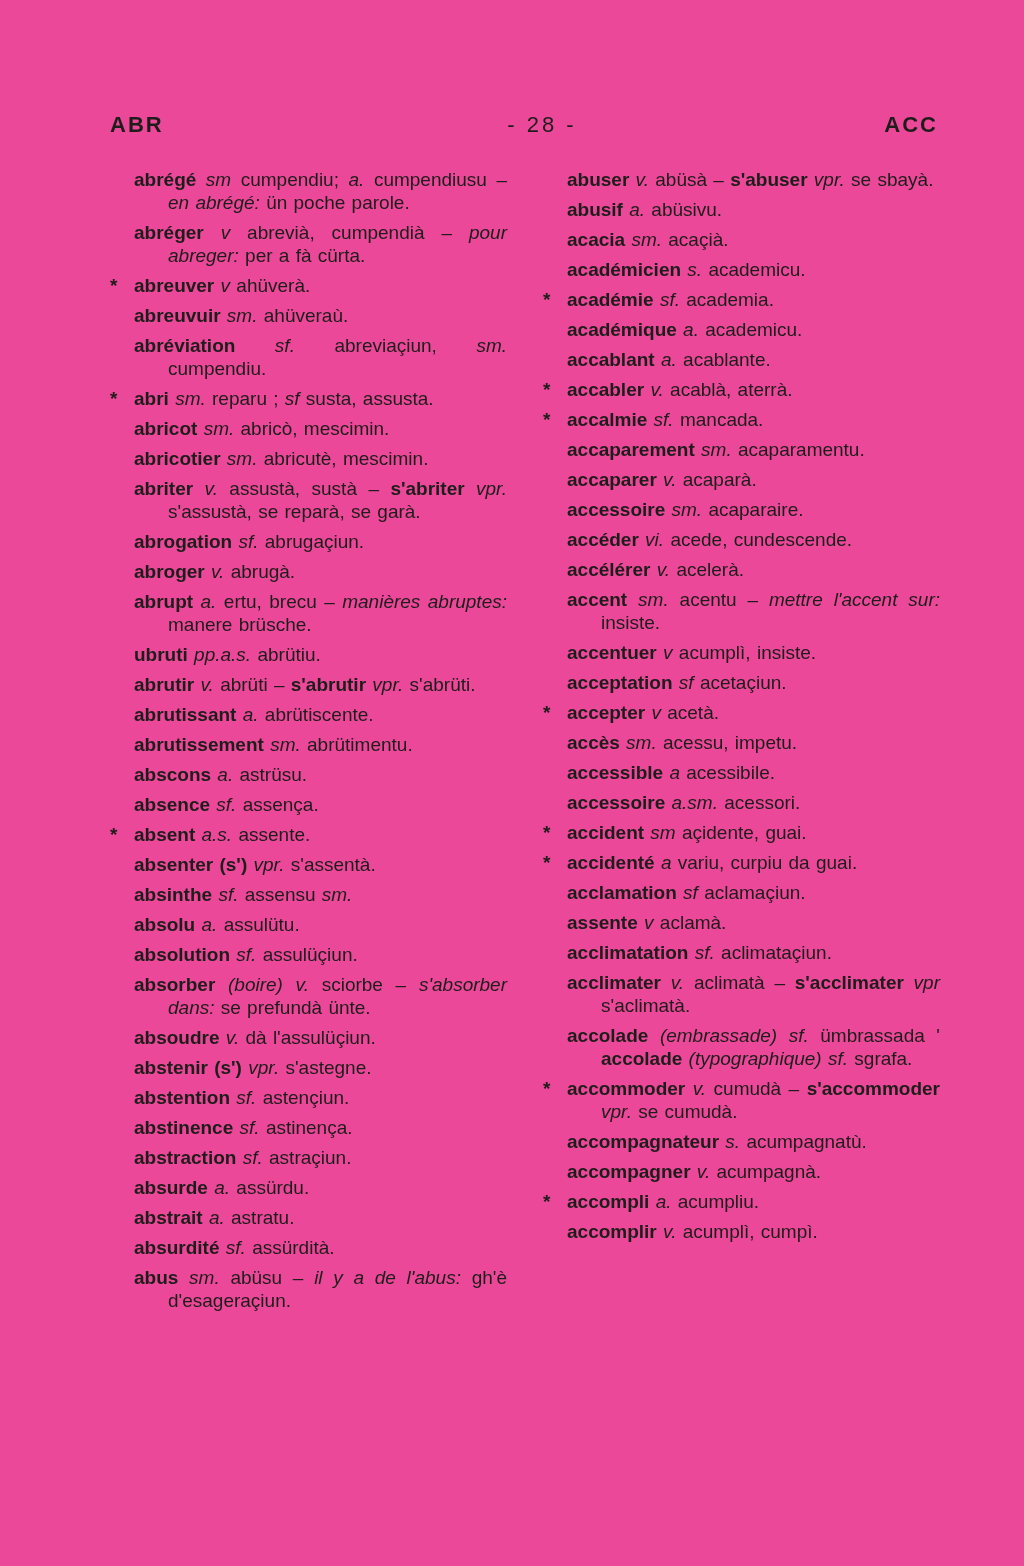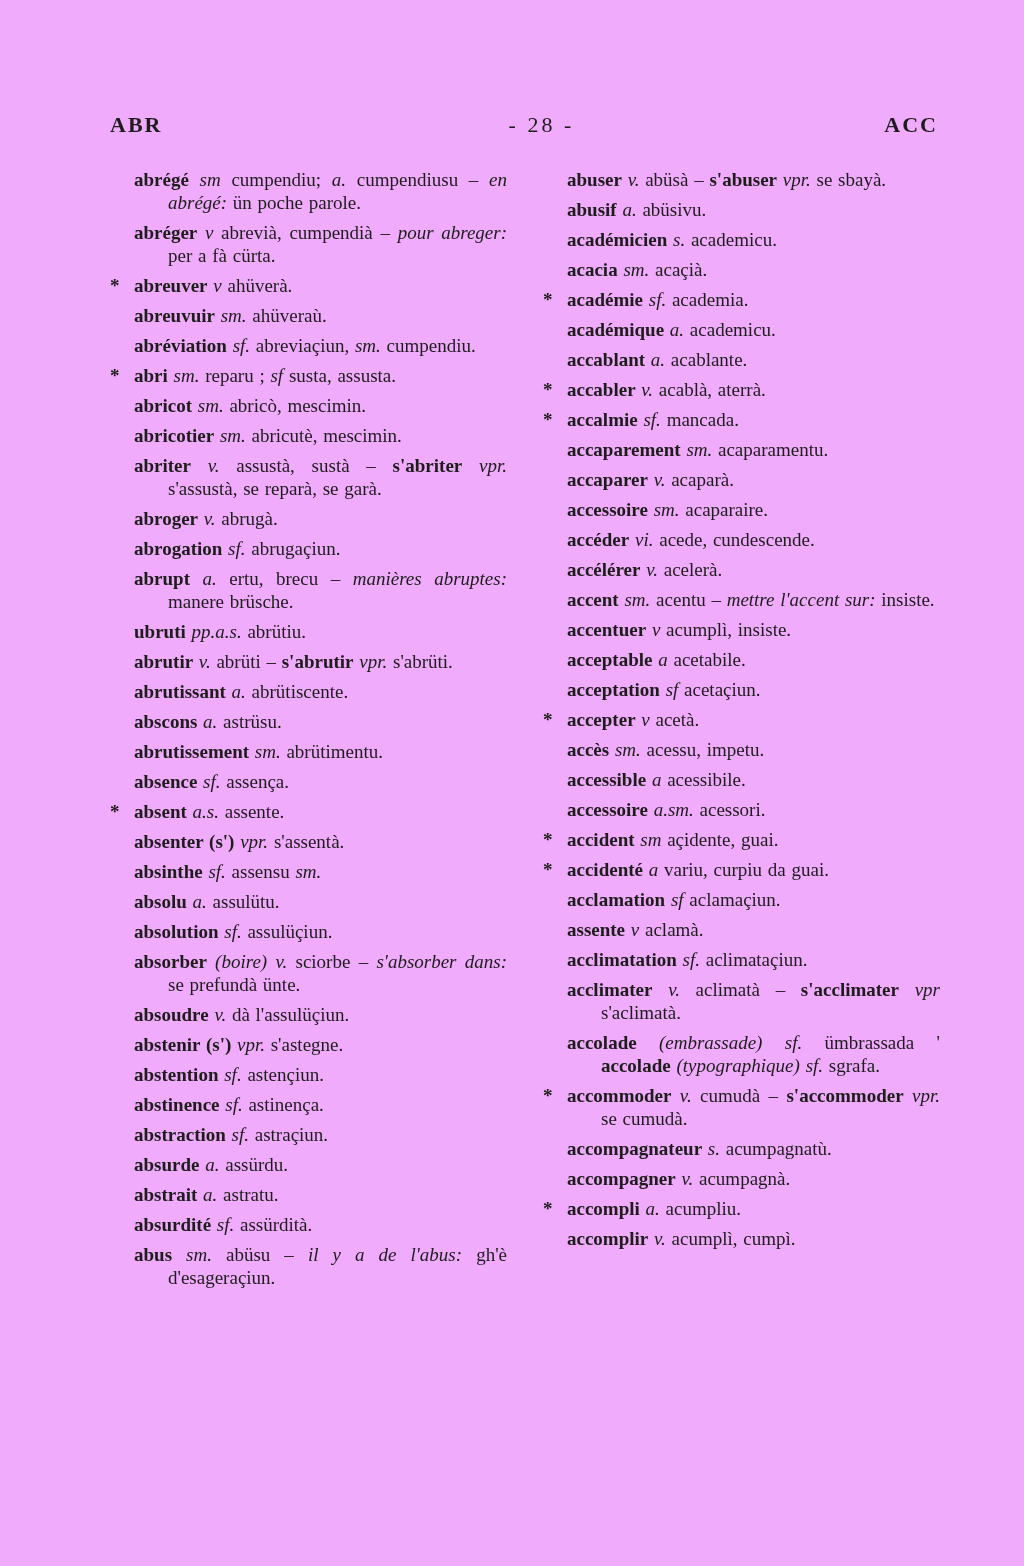--- a/index.html
+++ b/index.html
@@ -5,23 +5,23 @@
   html, body {
     margin: 0;
     padding: 0;
     background: #ffffff;
   }
   .page {
     position: relative;
     width: 1024px;
     height: 1566px;
     margin: 0 auto;
-    background: #f0abfc;
+    background: #ec4899;
     color: #1e1d1b;
-    font-family: Liberation Serif, serif;
+    font-family: Liberation Sans, sans-serif;
     box-sizing: border-box;
     padding: 112px 84px 40px 108px;
     overflow: hidden;
   }
   .page-header {
     display: flex;
     justify-content: space-between;
     align-items: baseline;
     font-size: 22px;
     font-weight: 600;
@@ -79,63 +79,62 @@
     <section class="col">
         <div class="entry"><span class="hw">abrégé</span><span class="gram"> sm </span><span class="tr">cumpendiu; </span><span class="gram">a.</span><span class="tr"> cumpendiusu – </span><span class="gram">en abrégé:</span><span class="tr"> ün poche parole.</span></div>
         <div class="entry"><span class="hw">abréger</span><span class="gram"> v </span><span class="tr">abrevià, cumpendià – </span><span class="gram">pour abreger:</span><span class="tr"> per a fà cürta.</span></div>
         <div class="entry"><span class="star">*</span><span class="hw">abreuver</span><span class="gram"> v </span><span class="tr">ahüverà.</span></div>
         <div class="entry"><span class="hw">abreuvuir</span><span class="gram"> sm. </span><span class="tr">ahüveraù.</span></div>
         <div class="entry"><span class="hw">abréviation</span><span class="gram"> sf. </span><span class="tr">abreviaçiun, </span><span class="gram">sm.</span><span class="tr"> cumpendiu.</span></div>
         <div class="entry"><span class="star">*</span><span class="hw">abri</span><span class="gram"> sm. </span><span class="tr">reparu ; </span><span class="gram">sf </span><span class="tr">susta, assusta.</span></div>
         <div class="entry"><span class="hw">abricot</span><span class="gram"> sm. </span><span class="tr">abricò, mescimin.</span></div>
         <div class="entry"><span class="hw">abricotier</span><span class="gram"> sm. </span><span class="tr">abricutè, mescimin.</span></div>
         <div class="entry"><span class="hw">abriter</span><span class="gram"> v. </span><span class="tr">assustà, sustà – </span><span class="hw">s'abriter</span><span class="gram"> vpr. </span><span class="tr">s'assustà, se reparà, se garà.</span></div>
+        <div class="entry"><span class="hw">abrogation</span><span class="gram"> sf. </span><span class="tr">abrugaçiun.</span></div>
         <div class="entry"><span class="hw">abroger</span><span class="gram"> v. </span><span class="tr">abrugà.</span></div>
-        <div class="entry"><span class="hw">abrogation</span><span class="gram"> sf. </span><span class="tr">abrugaçiun.</span></div>
         <div class="entry"><span class="hw">abrupt</span><span class="gram"> a. </span><span class="tr">ertu, brecu – </span><span class="gram">manières abruptes:</span><span class="tr"> manere brüsche.</span></div>
         <div class="entry"><span class="hw">ubruti</span><span class="gram"> pp.a.s. </span><span class="tr">abrütiu.</span></div>
         <div class="entry"><span class="hw">abrutir</span><span class="gram"> v. </span><span class="tr">abrüti – </span><span class="hw">s'abrutir</span><span class="gram"> vpr. </span><span class="tr">s'abrüti.</span></div>
         <div class="entry"><span class="hw">abrutissant</span><span class="gram"> a. </span><span class="tr">abrütiscente.</span></div>
+        <div class="entry"><span class="hw">abrutissement</span><span class="gram"> sm. </span><span class="tr">abrütimentu.</span></div>
         <div class="entry"><span class="hw">abscons</span><span class="gram"> a. </span><span class="tr">astrüsu.</span></div>
-        <div class="entry"><span class="hw">abrutissement</span><span class="gram"> sm. </span><span class="tr">abrütimentu.</span></div>
         <div class="entry"><span class="hw">absence</span><span class="gram"> sf. </span><span class="tr">assença.</span></div>
         <div class="entry"><span class="star">*</span><span class="hw">absent</span><span class="gram"> a.s. </span><span class="tr">assente.</span></div>
         <div class="entry"><span class="hw">absenter (s')</span><span class="gram"> vpr. </span><span class="tr">s'assentà.</span></div>
         <div class="entry"><span class="hw">absinthe</span><span class="gram"> sf. </span><span class="tr">assensu </span><span class="gram">sm.</span></div>
         <div class="entry"><span class="hw">absolu</span><span class="gram"> a. </span><span class="tr">assulütu.</span></div>
         <div class="entry"><span class="hw">absolution</span><span class="gram"> sf. </span><span class="tr">assulüçiun.</span></div>
         <div class="entry"><span class="hw">absorber</span><span class="gram"> (boire) v. </span><span class="tr">sciorbe – </span><span class="gram">s'absorber dans:</span><span class="tr"> se prefundà ünte.</span></div>
         <div class="entry"><span class="hw">absoudre</span><span class="gram"> v. </span><span class="tr">dà l'assulüçiun.</span></div>
         <div class="entry"><span class="hw">abstenir (s')</span><span class="gram"> vpr. </span><span class="tr">s'astegne.</span></div>
         <div class="entry"><span class="hw">abstention</span><span class="gram"> sf. </span><span class="tr">astençiun.</span></div>
         <div class="entry"><span class="hw">abstinence</span><span class="gram"> sf. </span><span class="tr">astinença.</span></div>
         <div class="entry"><span class="hw">abstraction</span><span class="gram"> sf. </span><span class="tr">astraçiun.</span></div>
         <div class="entry"><span class="hw">absurde</span><span class="gram"> a. </span><span class="tr">assürdu.</span></div>
         <div class="entry"><span class="hw">abstrait</span><span class="gram"> a. </span><span class="tr">astratu.</span></div>
         <div class="entry"><span class="hw">absurdité</span><span class="gram"> sf. </span><span class="tr">assürdità.</span></div>
         <div class="entry"><span class="hw">abus</span><span class="gram"> sm. </span><span class="tr">abüsu – </span><span class="gram">il y a de l'abus:</span><span class="tr"> gh'è d'esageraçiun.</span></div>
       </section>
     <section class="col">
         <div class="entry"><span class="hw">abuser</span><span class="gram"> v. </span><span class="tr">abüsà – </span><span class="hw">s'abuser</span><span class="gram"> vpr. </span><span class="tr">se sbayà.</span></div>
         <div class="entry"><span class="hw">abusif</span><span class="gram"> a. </span><span class="tr">abüsivu.</span></div>
+        <div class="entry"><span class="hw">acacia</span><span class="gram"> sm. </span><span class="tr">acaçià.</span></div>
         <div class="entry"><span class="hw">académicien</span><span class="gram"> s. </span><span class="tr">academicu.</span></div>
-        <div class="entry"><span class="hw">acacia</span><span class="gram"> sm. </span><span class="tr">acaçià.</span></div>
         <div class="entry"><span class="star">*</span><span class="hw">académie</span><span class="gram"> sf. </span><span class="tr">academia.</span></div>
         <div class="entry"><span class="hw">académique</span><span class="gram"> a. </span><span class="tr">academicu.</span></div>
         <div class="entry"><span class="hw">accablant</span><span class="gram"> a. </span><span class="tr">acablante.</span></div>
         <div class="entry"><span class="star">*</span><span class="hw">accabler</span><span class="gram"> v. </span><span class="tr">acablà, aterrà.</span></div>
         <div class="entry"><span class="star">*</span><span class="hw">accalmie</span><span class="gram"> sf. </span><span class="tr">mancada.</span></div>
         <div class="entry"><span class="hw">accaparement</span><span class="gram"> sm. </span><span class="tr">acaparamentu.</span></div>
         <div class="entry"><span class="hw">accaparer</span><span class="gram"> v. </span><span class="tr">acaparà.</span></div>
         <div class="entry"><span class="hw">accessoire</span><span class="gram"> sm. </span><span class="tr">acaparaire.</span></div>
         <div class="entry"><span class="hw">accéder</span><span class="gram"> vi. </span><span class="tr">acede, cundescende.</span></div>
         <div class="entry"><span class="hw">accélérer</span><span class="gram"> v. </span><span class="tr">acelerà.</span></div>
         <div class="entry"><span class="hw">accent</span><span class="gram"> sm. </span><span class="tr">acentu – </span><span class="gram">mettre l'accent sur:</span><span class="tr"> insiste.</span></div>
         <div class="entry"><span class="hw">accentuer</span><span class="gram"> v </span><span class="tr">acumplì, insiste.</span></div>
-        <div class="entry"><span class="hw">acceptable</span><span class="gram"> a </span><span class="tr">acetabile.</span></div>
         <div class="entry"><span class="hw">acceptation</span><span class="gram"> sf </span><span class="tr">acetaçiun.</span></div>
         <div class="entry"><span class="star">*</span><span class="hw">accepter</span><span class="gram"> v </span><span class="tr">acetà.</span></div>
         <div class="entry"><span class="hw">accès</span><span class="gram"> sm. </span><span class="tr">acessu, impetu.</span></div>
         <div class="entry"><span class="hw">accessible</span><span class="gram"> a </span><span class="tr">acessibile.</span></div>
         <div class="entry"><span class="hw">accessoire</span><span class="gram"> a.sm. </span><span class="tr">acessori.</span></div>
         <div class="entry"><span class="star">*</span><span class="hw">accident</span><span class="gram"> sm </span><span class="tr">açidente, guai.</span></div>
         <div class="entry"><span class="star">*</span><span class="hw">accidenté</span><span class="gram"> a </span><span class="tr">variu, curpiu da guai.</span></div>
         <div class="entry"><span class="hw">acclamation</span><span class="gram"> sf </span><span class="tr">aclamaçiun.</span></div>
         <div class="entry"><span class="hw">assente</span><span class="gram"> v </span><span class="tr">aclamà.</span></div>
         <div class="entry"><span class="hw">acclimatation</span><span class="gram"> sf. </span><span class="tr">aclimataçiun.</span></div>

